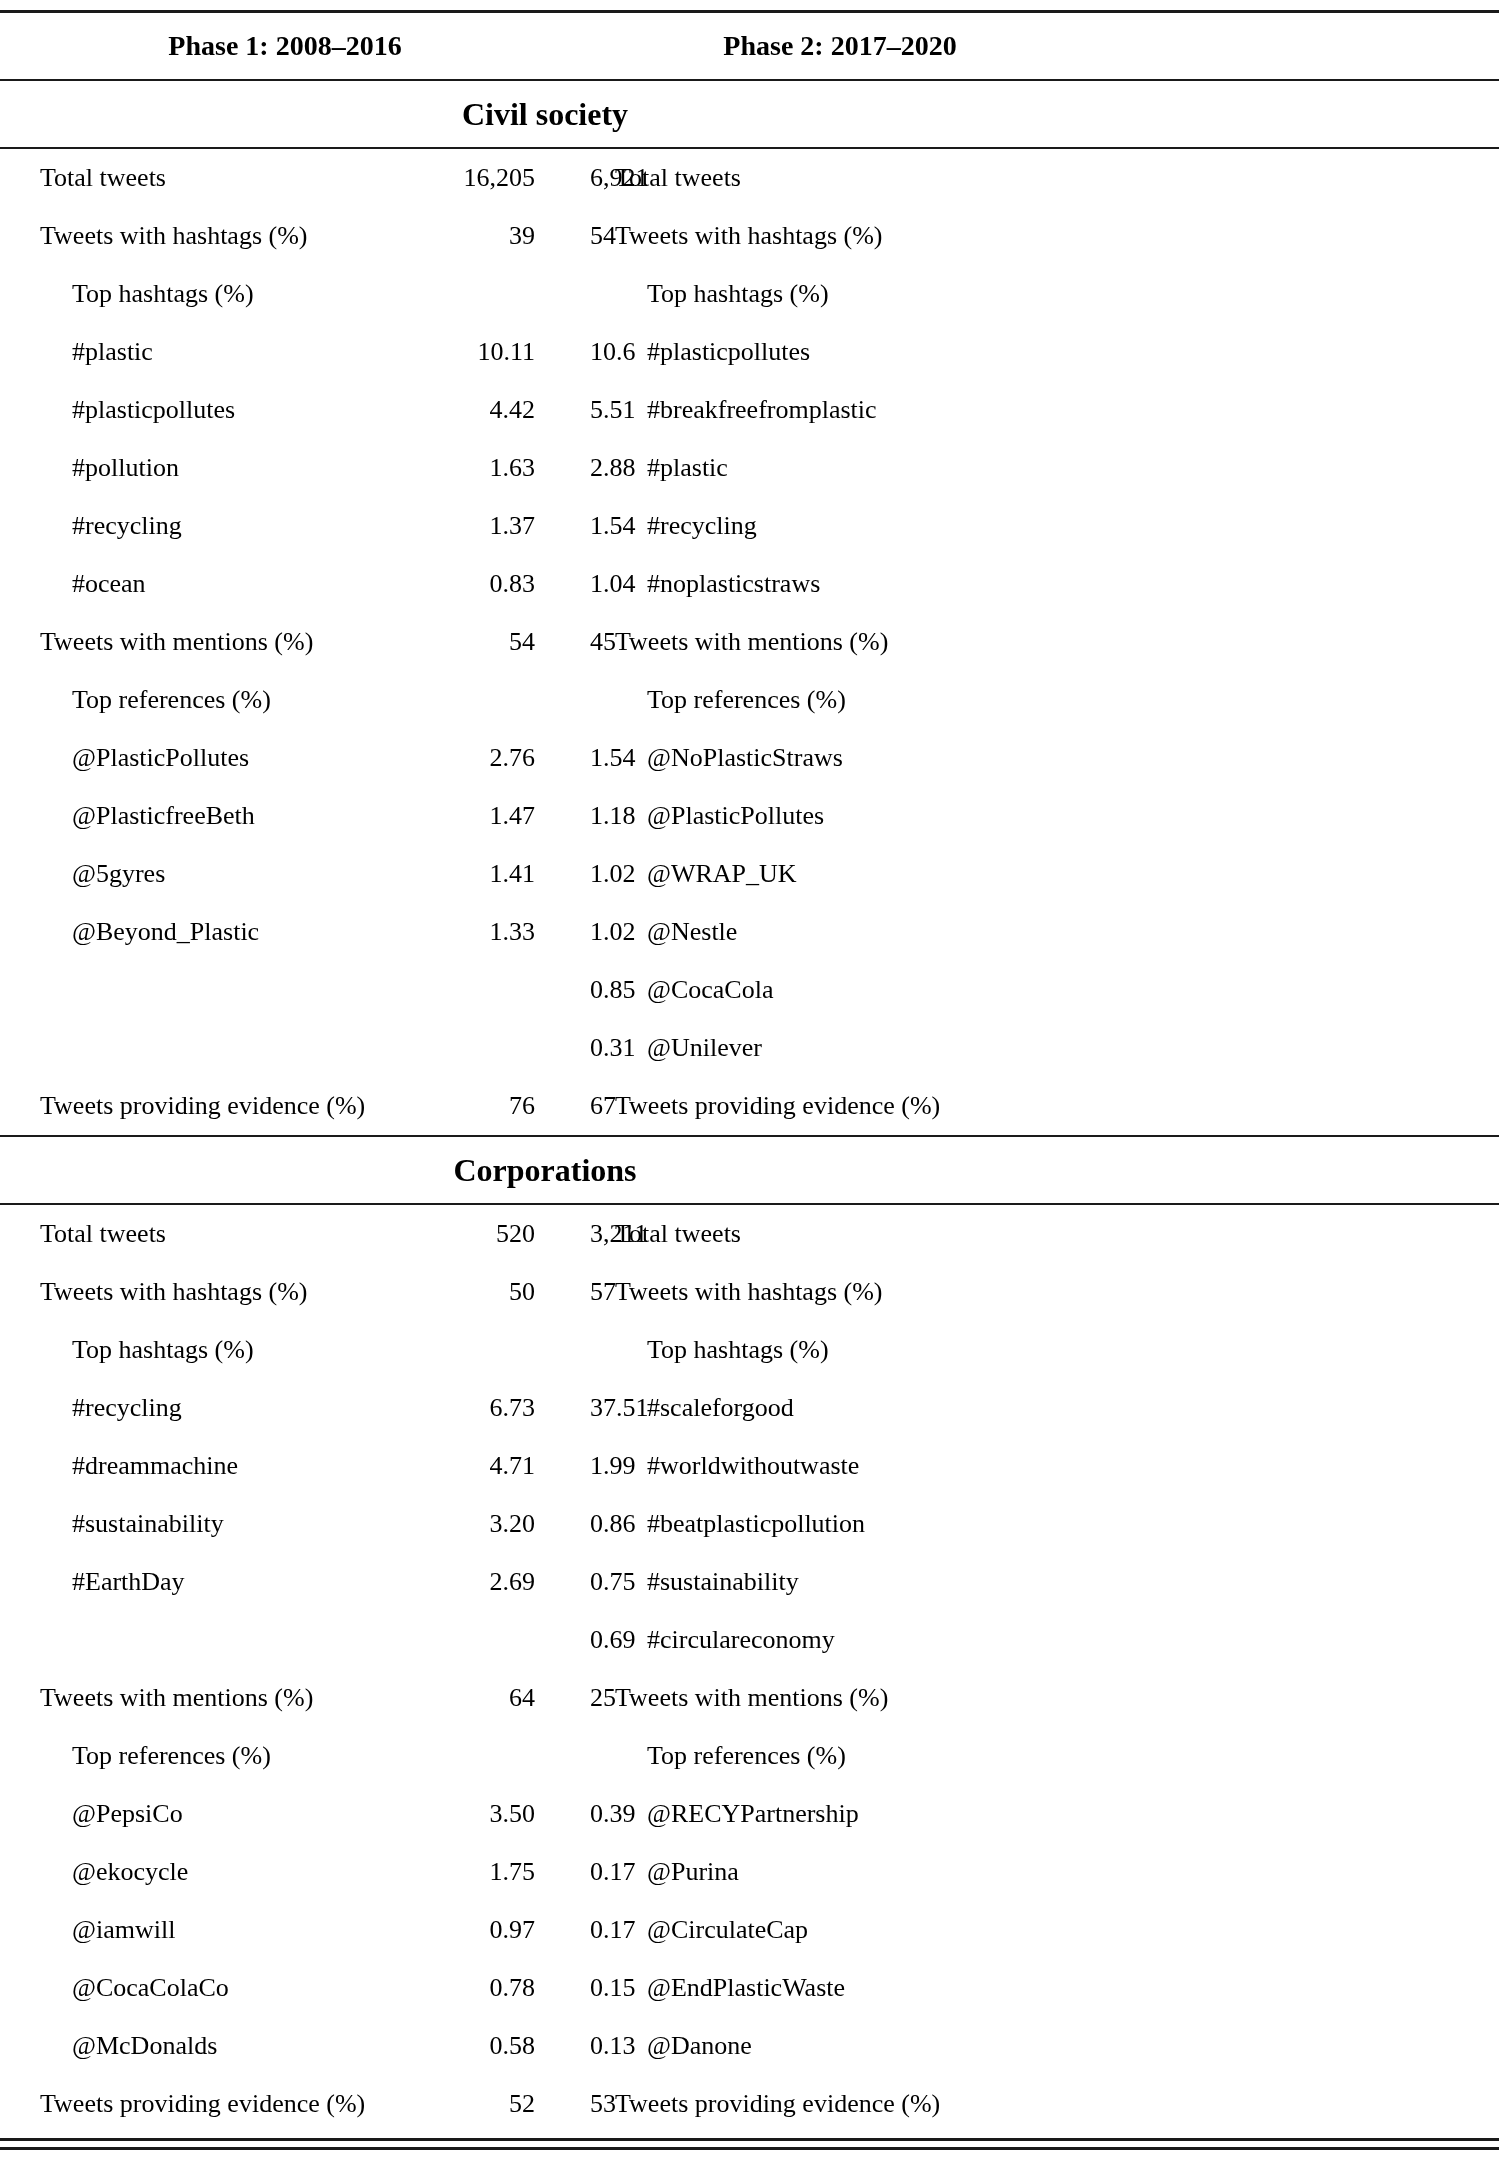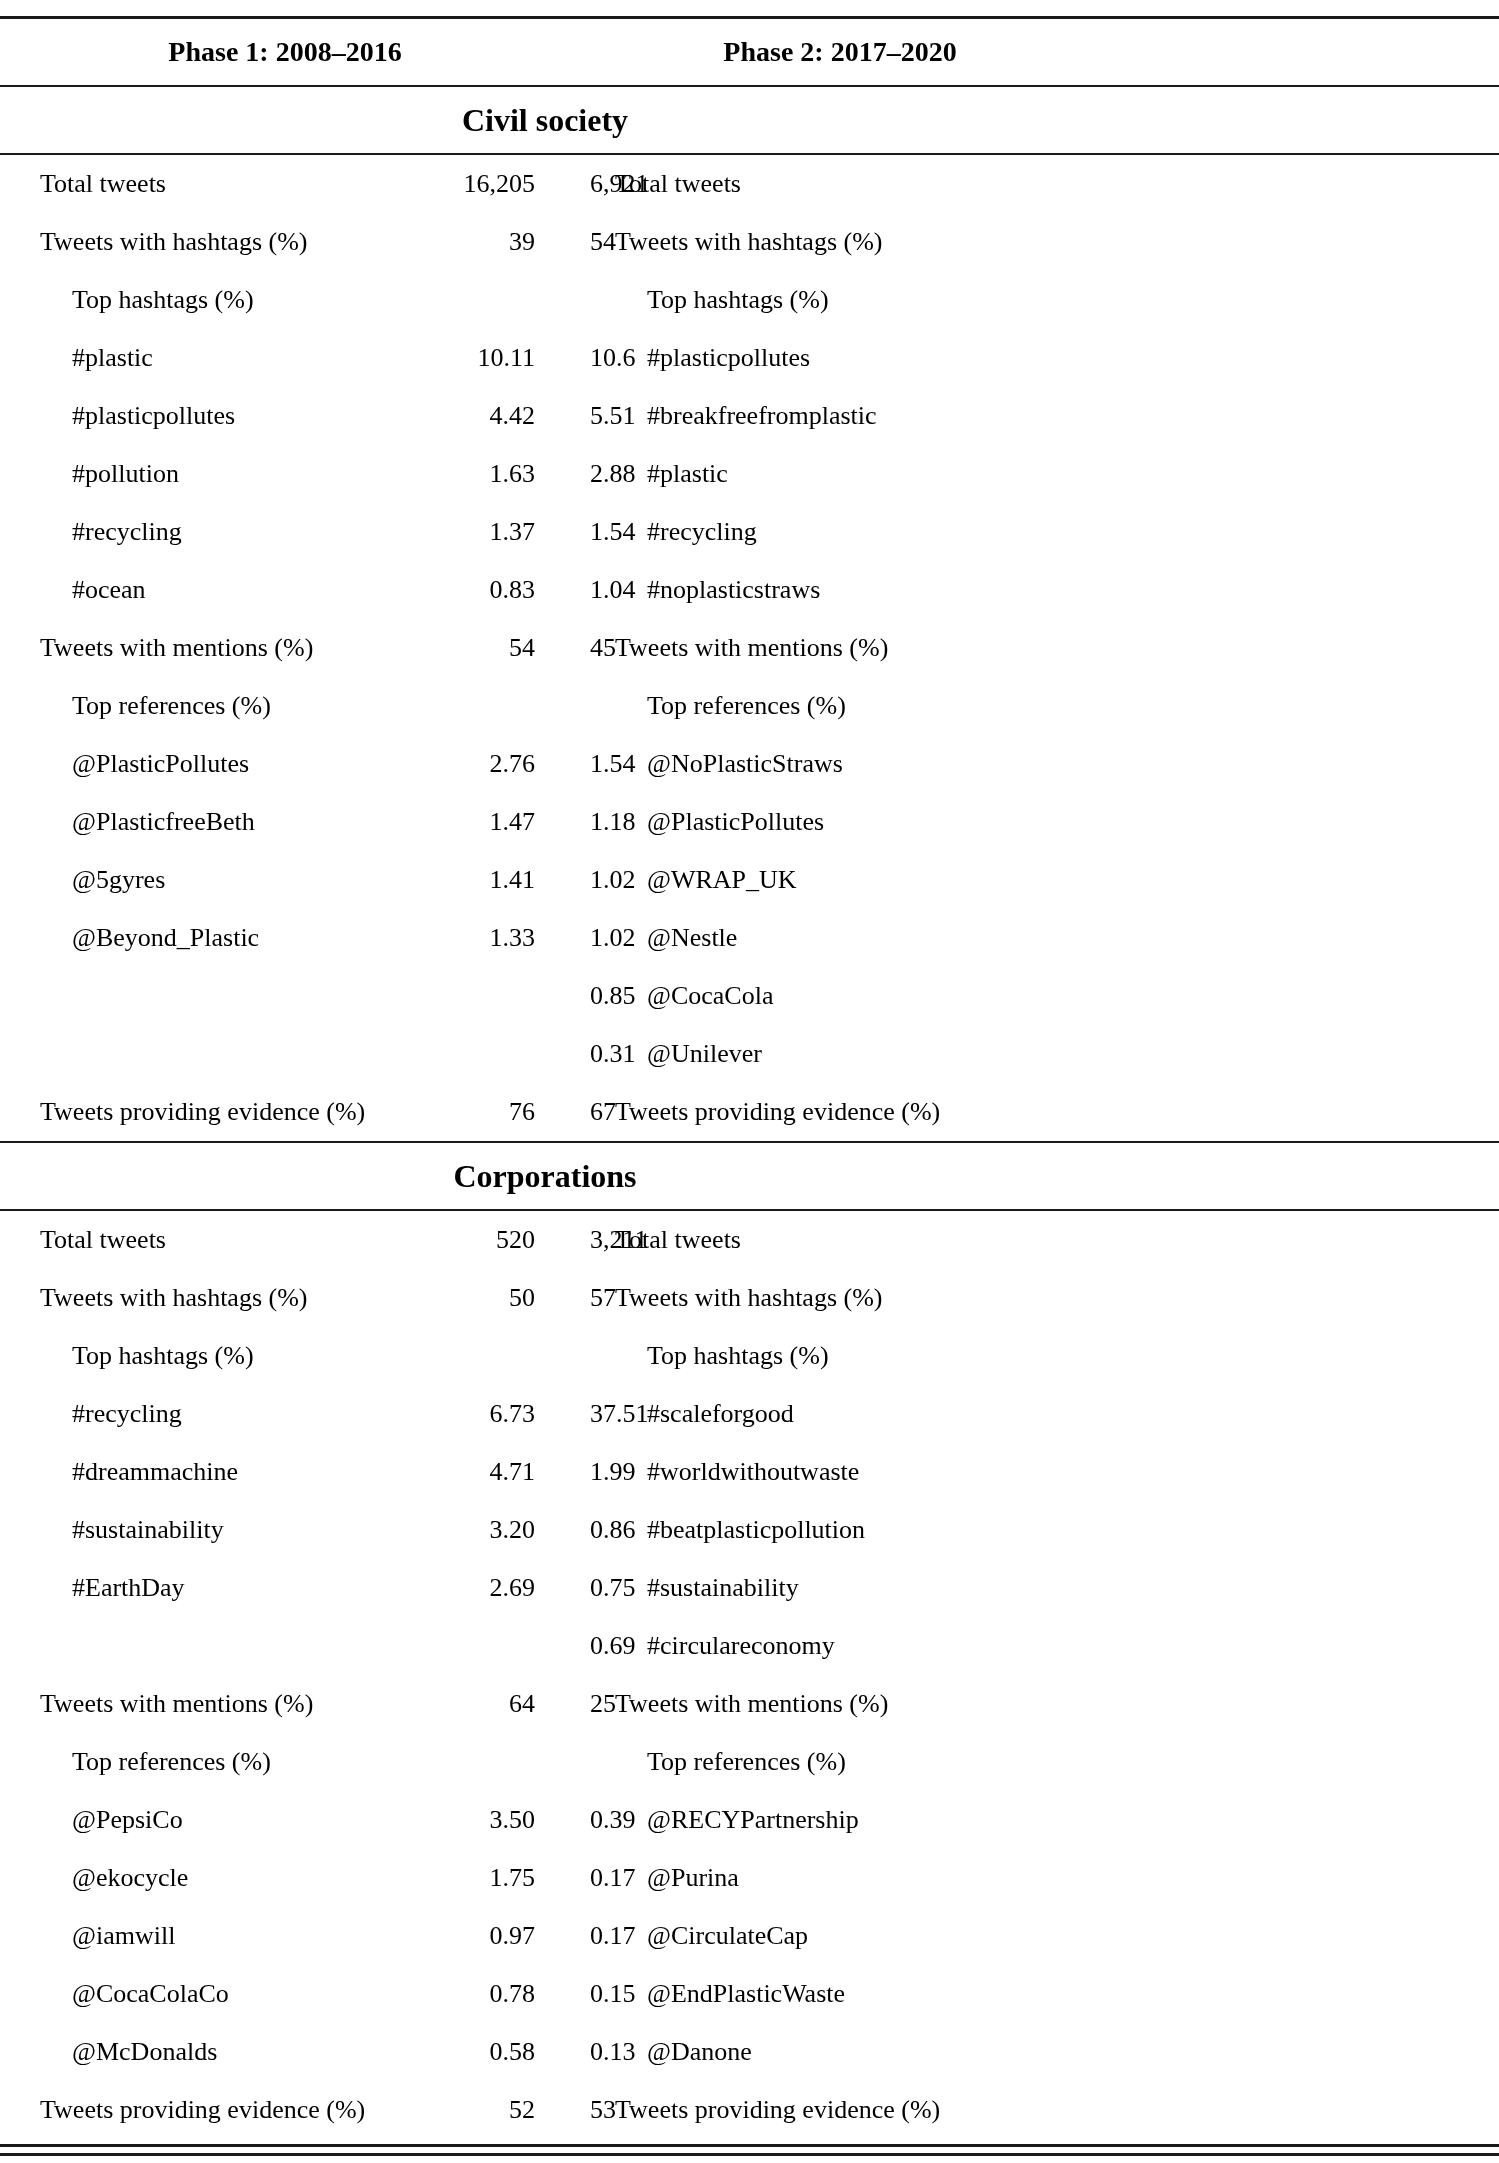--- a/index.html
+++ b/index.html
@@ -3,21 +3,21 @@
 <meta charset="utf-8">
 <style>
   * { margin:0; padding:0; box-sizing:border-box; }
   html,body { background:#ffffff; }
   body {
     width:1499px; height:2163px;
     font-family:"Liberation Serif","DejaVu Serif",serif;
     color:#000000;
     overflow:hidden;
   }
-  .table-wrap { position:relative; width:1499px; padding-top:16px; }
+  .table-wrap { position:relative; width:1499px; padding-top:10px; }
   .rule { height:0; border-top:3px solid #1a1a1a; width:100%; }
   .rule.thin { border-top-width:2px; }
   .header-row { position:relative; height:66px; }
   .phase-header {
     position:absolute; top:50%; transform:translateY(-50%);
     font-weight:bold; font-size:28px; text-align:center; white-space:nowrap;
   }
   .phase-1 { left:0; width:570px; }
   .phase-2 { left:590px; width:500px; }
   .title-row { position:relative; height:66px; }

